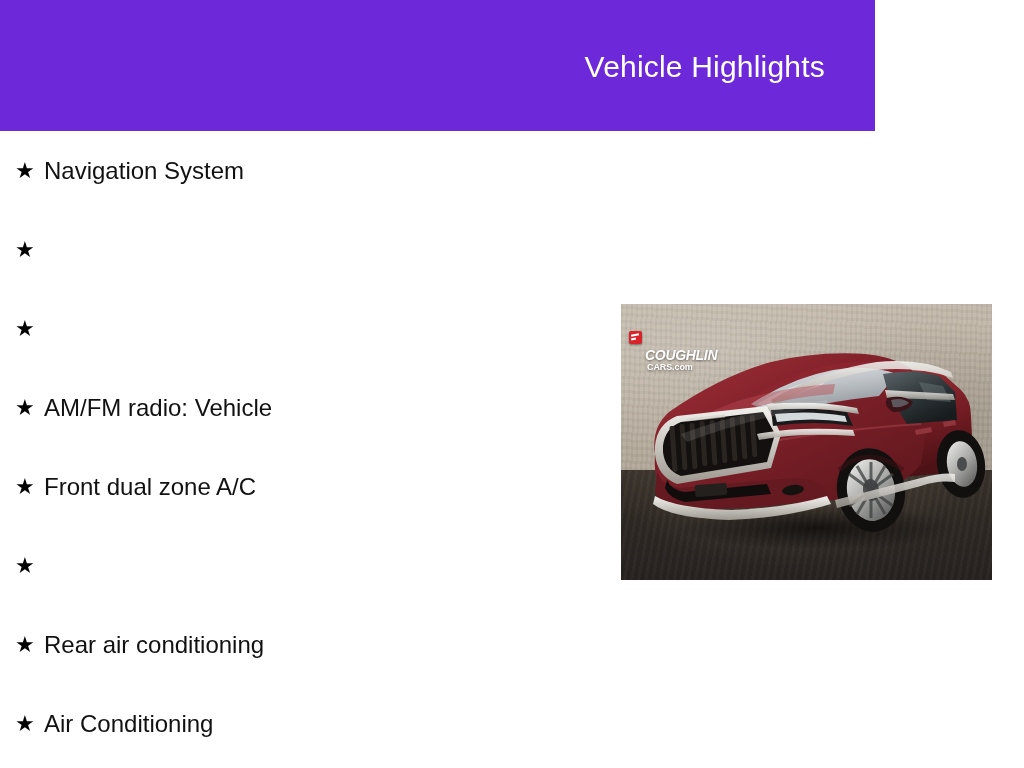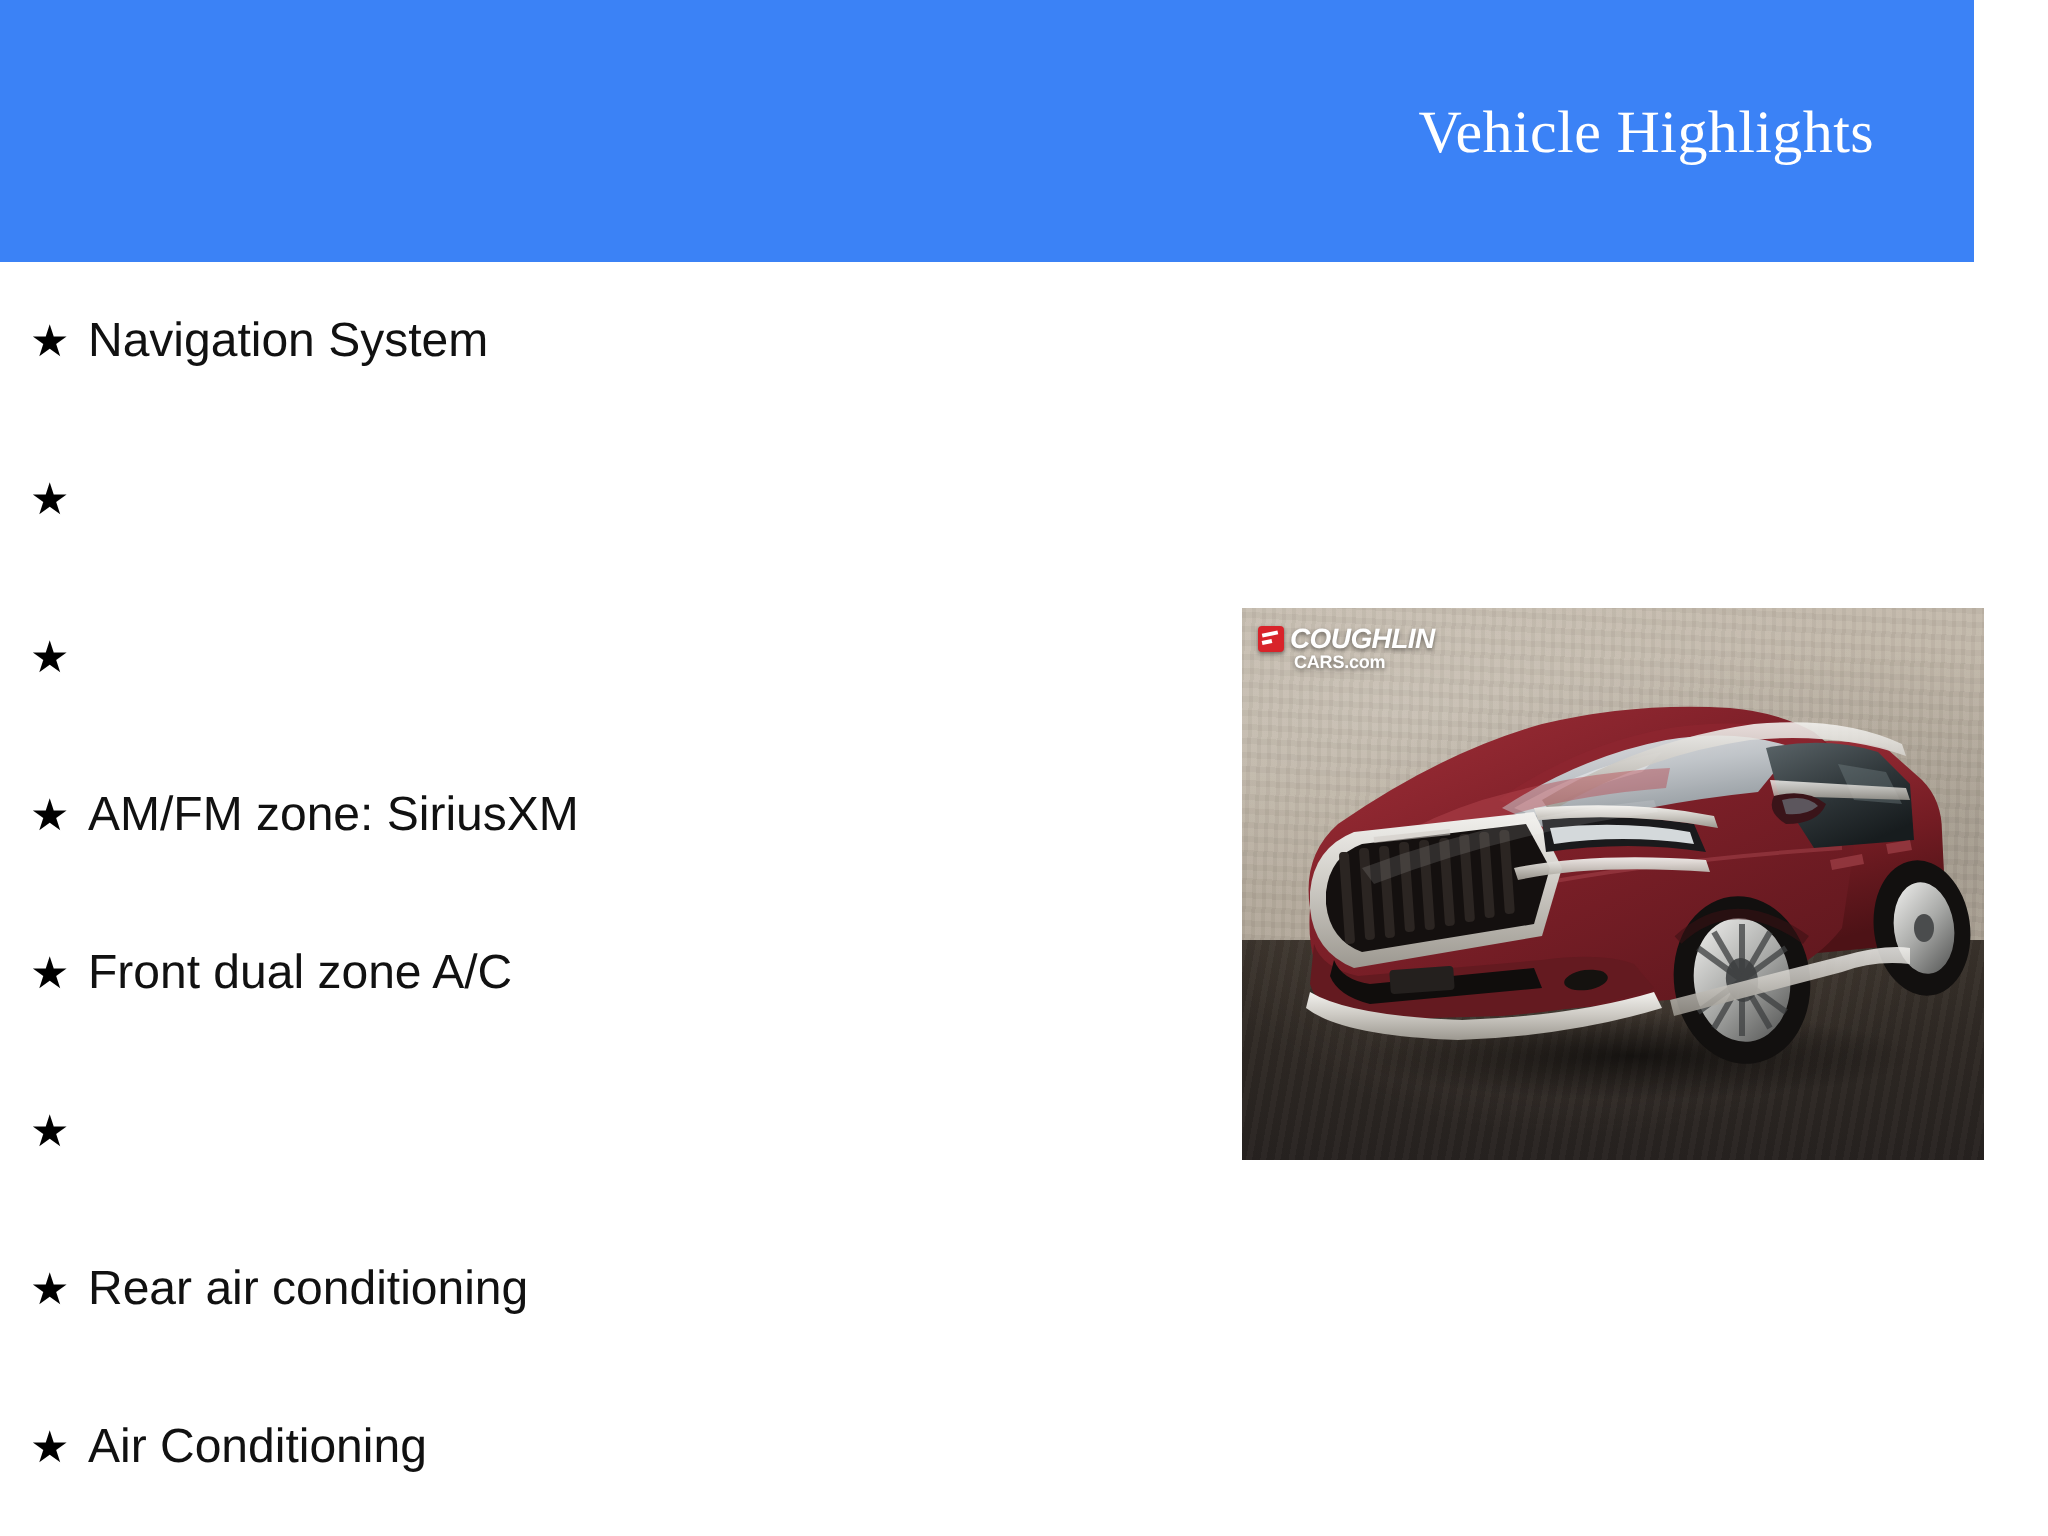--- a/index.html
+++ b/index.html
@@ -12,23 +12,22 @@
   #page {
     position:relative;
     width:1024px; height:768px;
     background:#ffffff;
   }
 
   
   #header-banner {
     position:absolute;
     left:0; top:0;
-    width:987px; height:131px;
-    background:#3b82f6;
-    font-family:Liberation Serif, serif;
+    width:875px; height:131px;
+    background:#6d28d9;
   }
   #page-title {
     position:absolute;
     right:50px; top:50px;
     color:#ffffff;
     font-size:30px;
     line-height:34px;
     font-weight:400;
     letter-spacing:0.2px;
     white-space:nowrap;
@@ -139,20 +138,21 @@
     background:#ffffff;
     transform:rotate(-12deg);
   }
   .wm-brand {
     color:#ffffff;
     font-size:14px;
     font-weight:bold;
     font-style:italic;
     letter-spacing:-0.3px;
     line-height:14px;
+    margin-top:36px;
   }
   .wm-sub {
     color:#ffffff;
     font-size:9px;
     font-weight:bold;
     letter-spacing:-0.1px;
     line-height:11px;
     margin-left:18px;
   }
 </style>
@@ -171,21 +171,21 @@
       <span class="highlight-label">Navigation System</span>
     </li>
     <li class="highlight-item">
       <span class="bullet-star">★</span>
     </li>
     <li class="highlight-item">
       <span class="bullet-star">★</span>
     </li>
     <li class="highlight-item">
       <span class="bullet-star">★</span>
-      <span class="highlight-label">AM/FM zone: SiriusXM</span>
+      <span class="highlight-label">AM/FM radio: Vehicle</span>
     </li>
     <li class="highlight-item">
       <span class="bullet-star">★</span>
       <span class="highlight-label">Front dual zone A/C</span>
     </li>
     <li class="highlight-item">
       <span class="bullet-star">★</span>
     </li>
     <li class="highlight-item">
       <span class="bullet-star">★</span>

